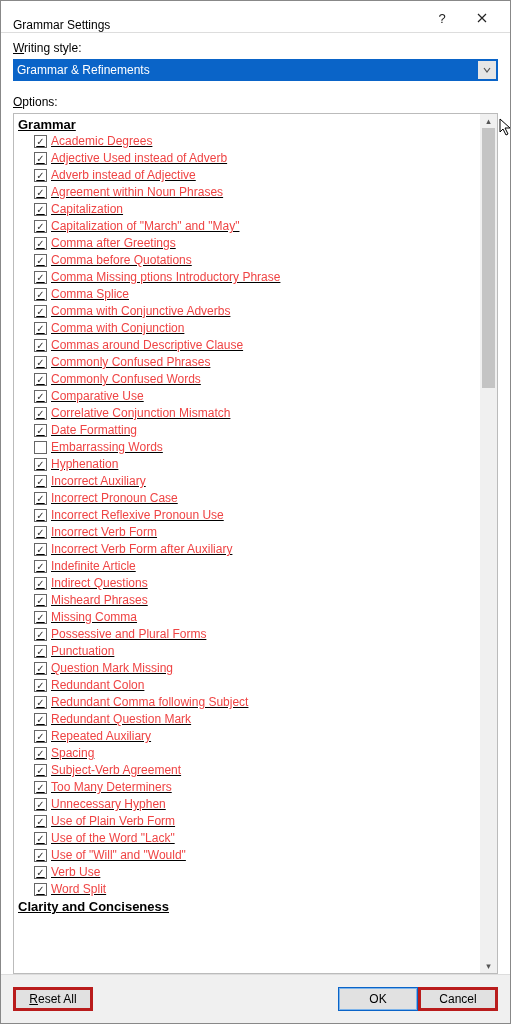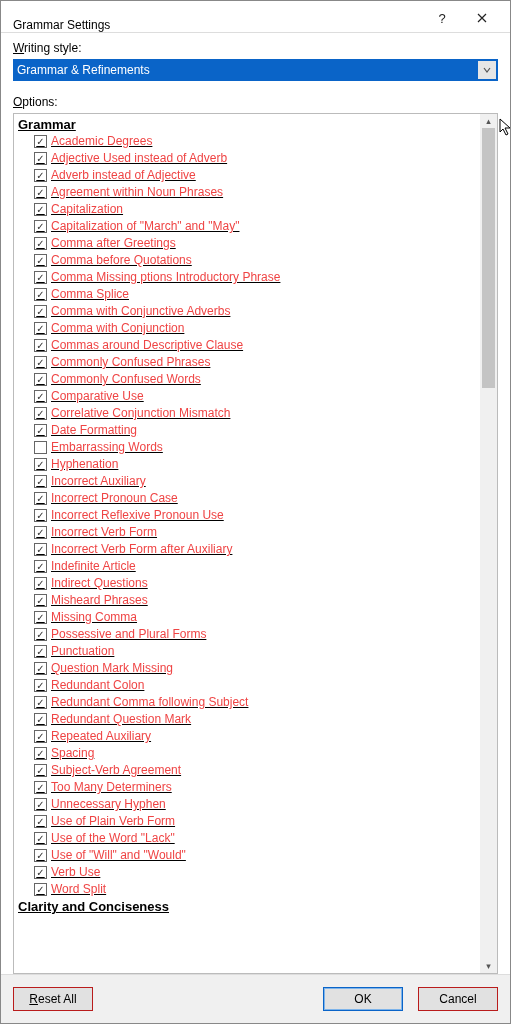--- a/index.html
+++ b/index.html
@@ -141,25 +141,25 @@
       color: #ef4444;
     }
     .footer {
       padding: 12px 12px;
       background: #f0f0f0;
       border-top: 1px solid #ddd;
       display: flex;
       justify-content: space-between;
       align-items: center;
     }
-    .footer .right { display: flex; gap: 15px; }
+    .footer .right { display: flex; gap: 0; }
     .btn-std {
       min-width: 80px;
       height: 24px;
-      border: 1px solid #b91c1c;
+      border: 3px solid #b91c1c;
       background: #e1e1e1;
       display: inline-flex;
       align-items: center;
       justify-content: center;
       font-size: 12px;
       padding: 0 12px;
     }
     .btn-std.default {
       border: 1px solid #0a64c8;
       box-shadow: inset 0 0 0 1px #7eb4ea;

